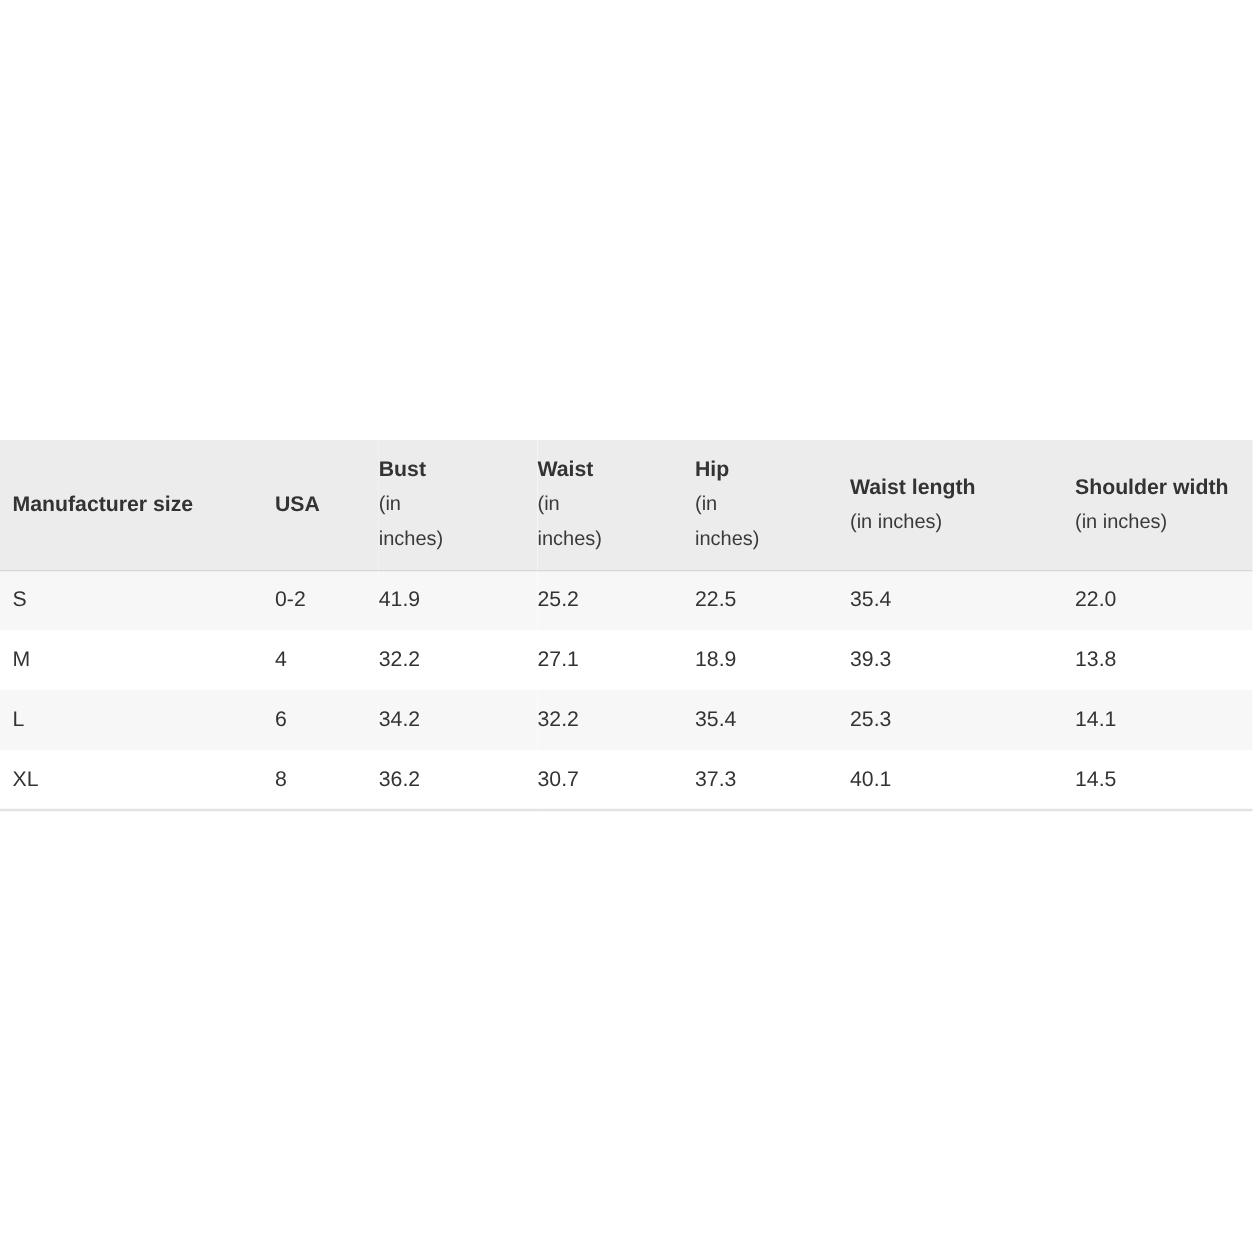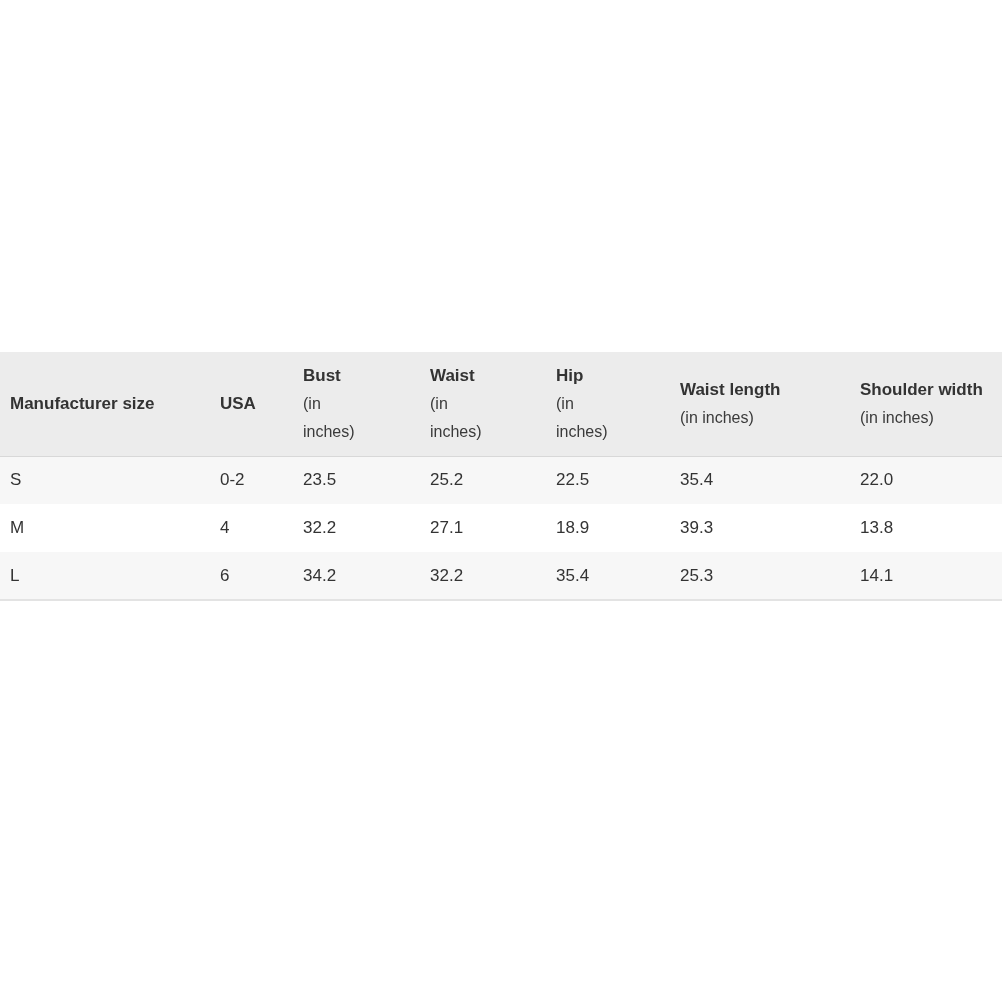--- a/index.html
+++ b/index.html
@@ -112,21 +112,21 @@
         <th>
           <span class="hlabel">Shoulder width</span>
           <span class="hsub">(in inches)</span>
         </th>
       </tr>
     </thead>
     <tbody>
       <tr class="row-odd">
         <td>S</td>
         <td>0-2</td>
-        <td>23.5</td>
+        <td>41.9</td>
         <td>25.2</td>
         <td>22.5</td>
         <td>35.4</td>
         <td>22.0</td>
       </tr>
       <tr class="row-even">
         <td>M</td>
         <td>4</td>
         <td>32.2</td>
         <td>27.1</td>
@@ -136,15 +136,24 @@
       </tr>
       <tr class="row-odd">
         <td>L</td>
         <td>6</td>
         <td>34.2</td>
         <td>32.2</td>
         <td>35.4</td>
         <td>25.3</td>
         <td>14.1</td>
       </tr>
+      <tr class="row-even">
+        <td>XL</td>
+        <td>8</td>
+        <td>36.2</td>
+        <td>30.7</td>
+        <td>37.3</td>
+        <td>40.1</td>
+        <td>14.5</td>
+      </tr>
     </tbody>
   </table>
 </div>
 
 </body></html>

